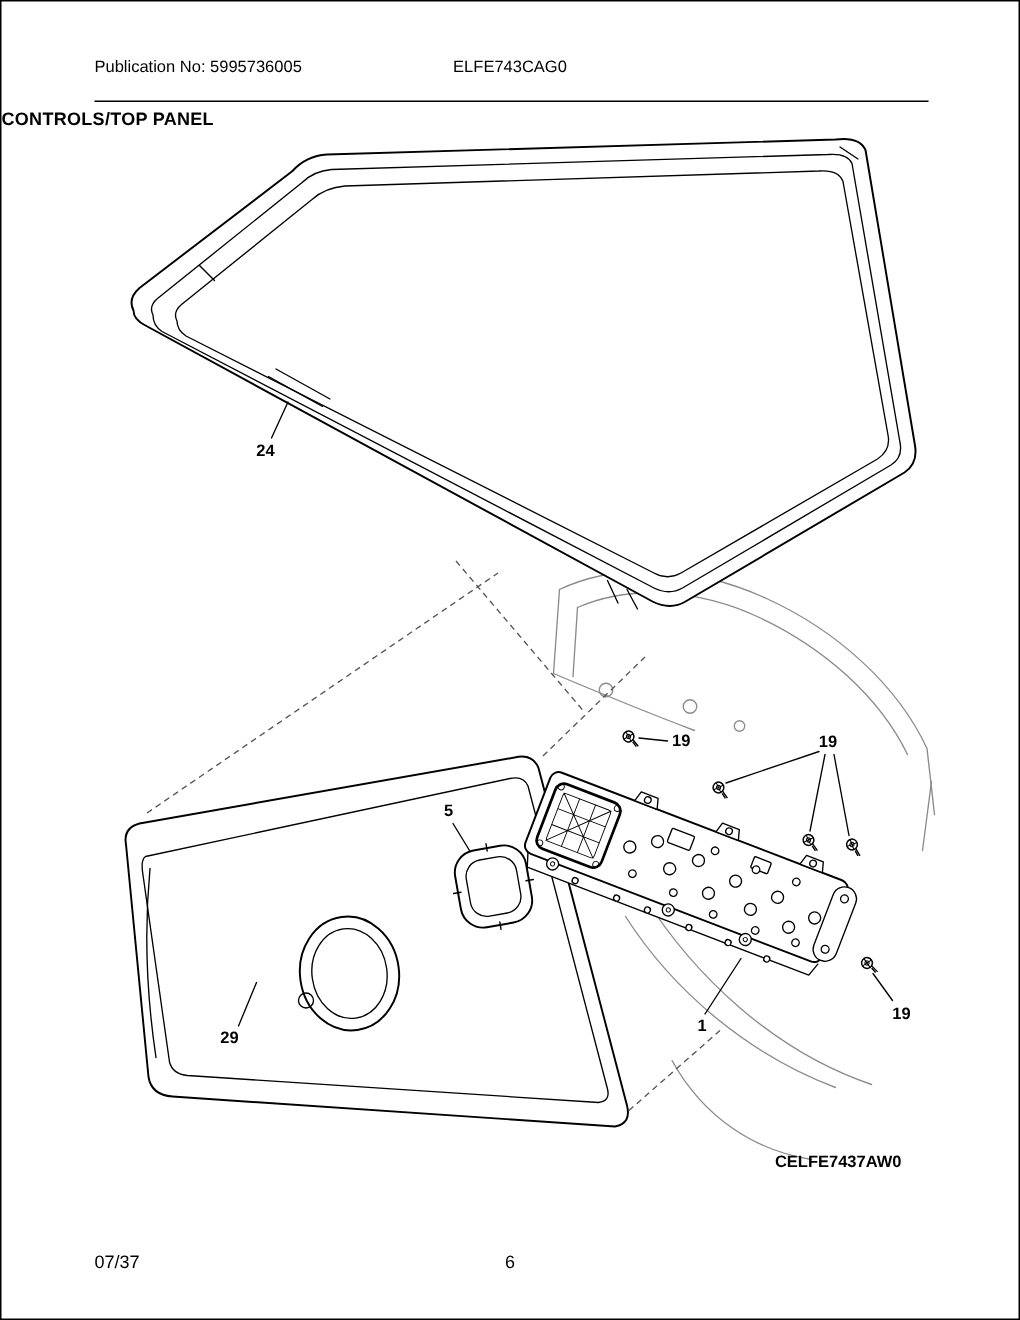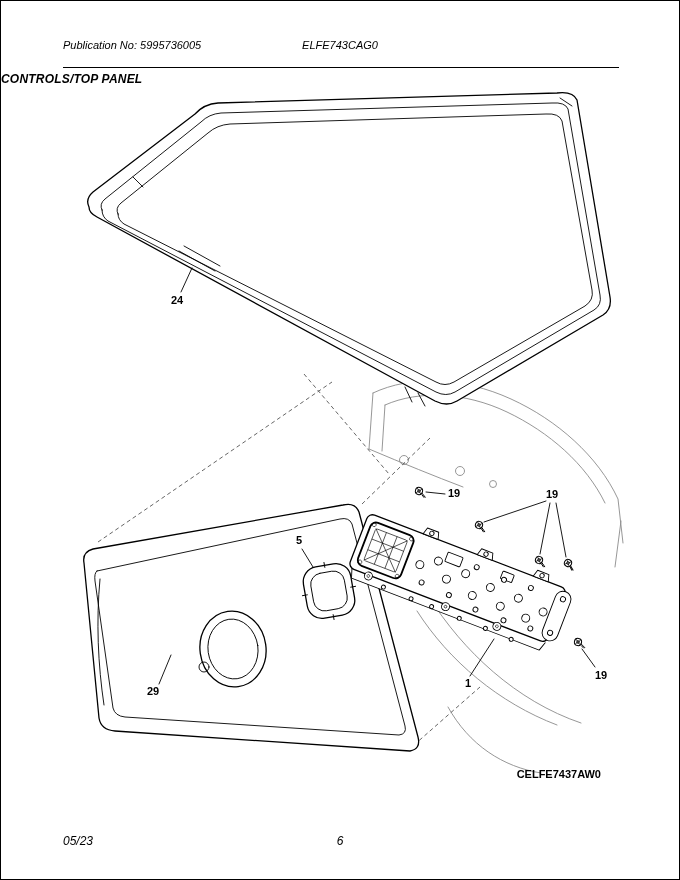--- a/index.html
+++ b/index.html
@@ -1,19 +1,19 @@
 <!DOCTYPE html>
 <html><head>
 <meta charset="utf-8">
 <style>
   * { margin:0; padding:0; box-sizing:border-box; }
   html,body { background:#fff; }
   body { font-family:"Liberation Sans", sans-serif; color:#000; }
   .page { position:relative; width:680px; height:880px; background:#fff; border:1px solid #000; overflow:hidden; }
-  .abs { position:absolute;font-style:italic; }
+  .abs { position:absolute; }
   .pub { left:62px; top:38px; font-size:11px; }
   .model { left:0; right:0; top:38px; text-align:center; font-size:11px; }
   .divider { left:62px; top:66px; width:556px; height:1px; background:#000; }
   .title { left:0; right:0; top:71px; text-align:left; font-size:12px; font-weight:bold; letter-spacing:0.2px; }
   .date { left:62px; top:833px; font-size:12px; }
   .pagenum { left:0; right:0; top:833px; text-align:center; font-size:12px; }
   svg.diagram { position:absolute; left:0; top:0; width:680px; height:880px; }
 
   .ln   { fill:none; stroke:#000; stroke-width:1.3; stroke-linejoin:round; stroke-linecap:round; }
   .lnf  { fill:#fff; stroke:#000; stroke-width:1.3; stroke-linejoin:round; stroke-linecap:round; }
@@ -193,16 +193,16 @@
     </g>
 
     <g>
       <path class="cl" d="M 158 683 L 170 654"></path>
       <text class="ct" x="152" y="694" text-anchor="middle">29</text>
     </g>
 
     <text class="ct" x="600" y="777" text-anchor="end">CELFE7437AW0</text>
   </svg>
 
-  <span class="abs date">05/23</span>
+  <span class="abs date">07/37</span>
   <span class="abs pagenum">6</span>
 
 </div>
 
 </body></html>

